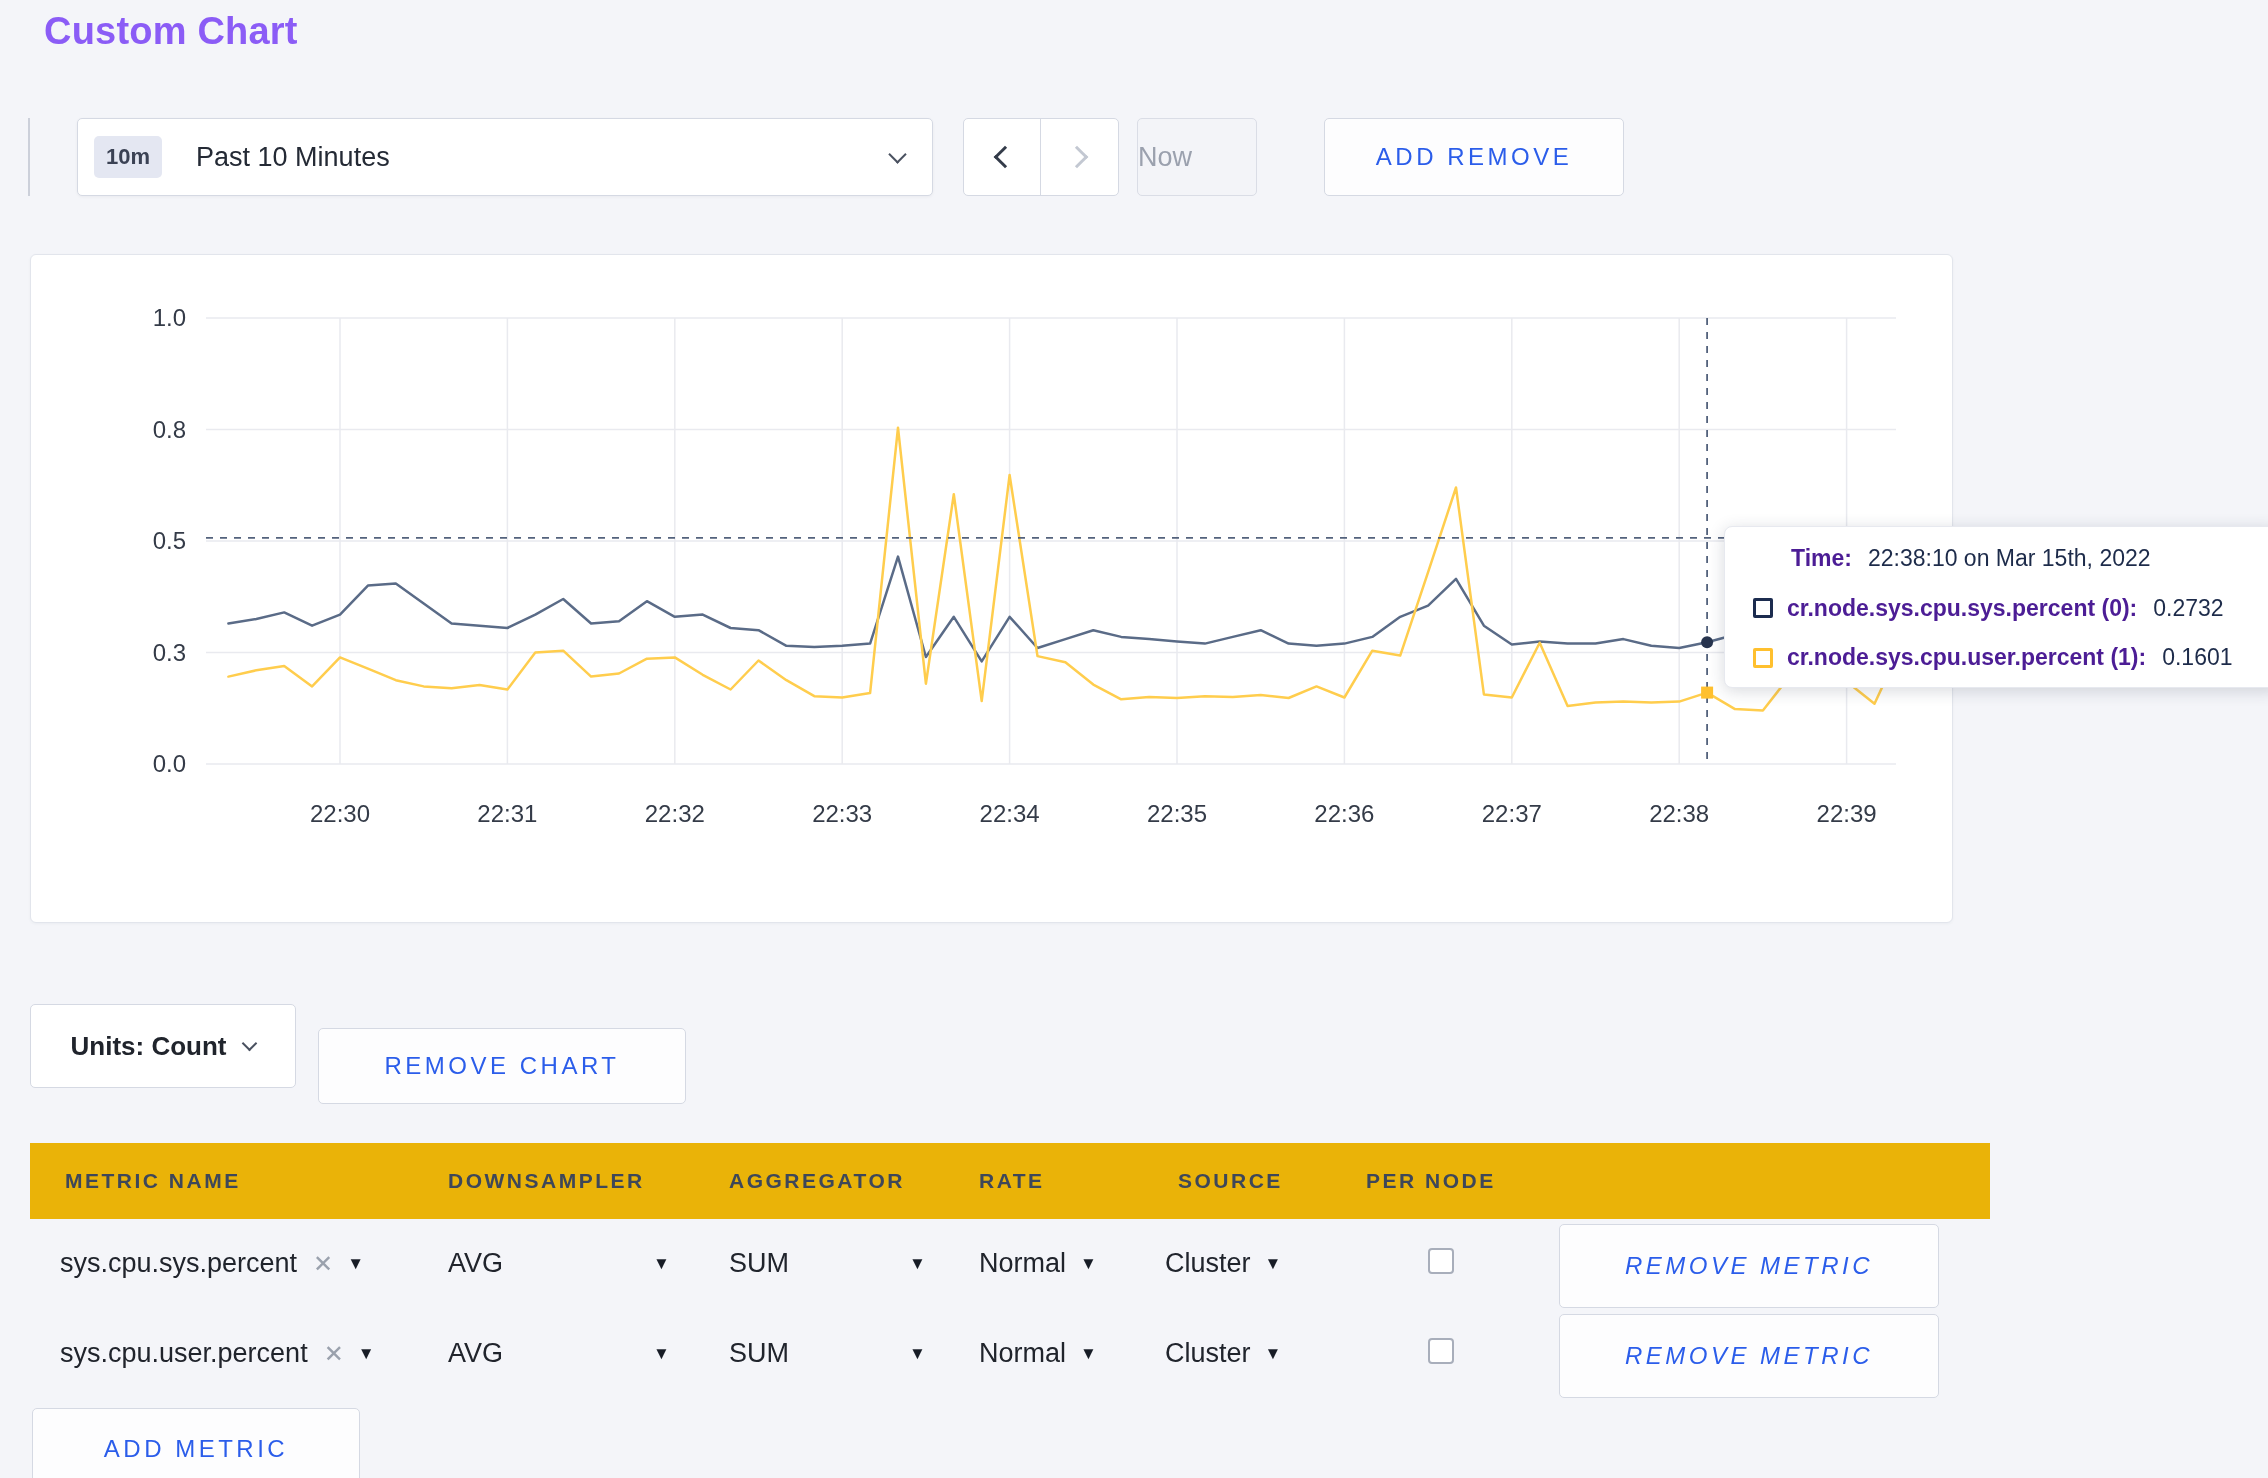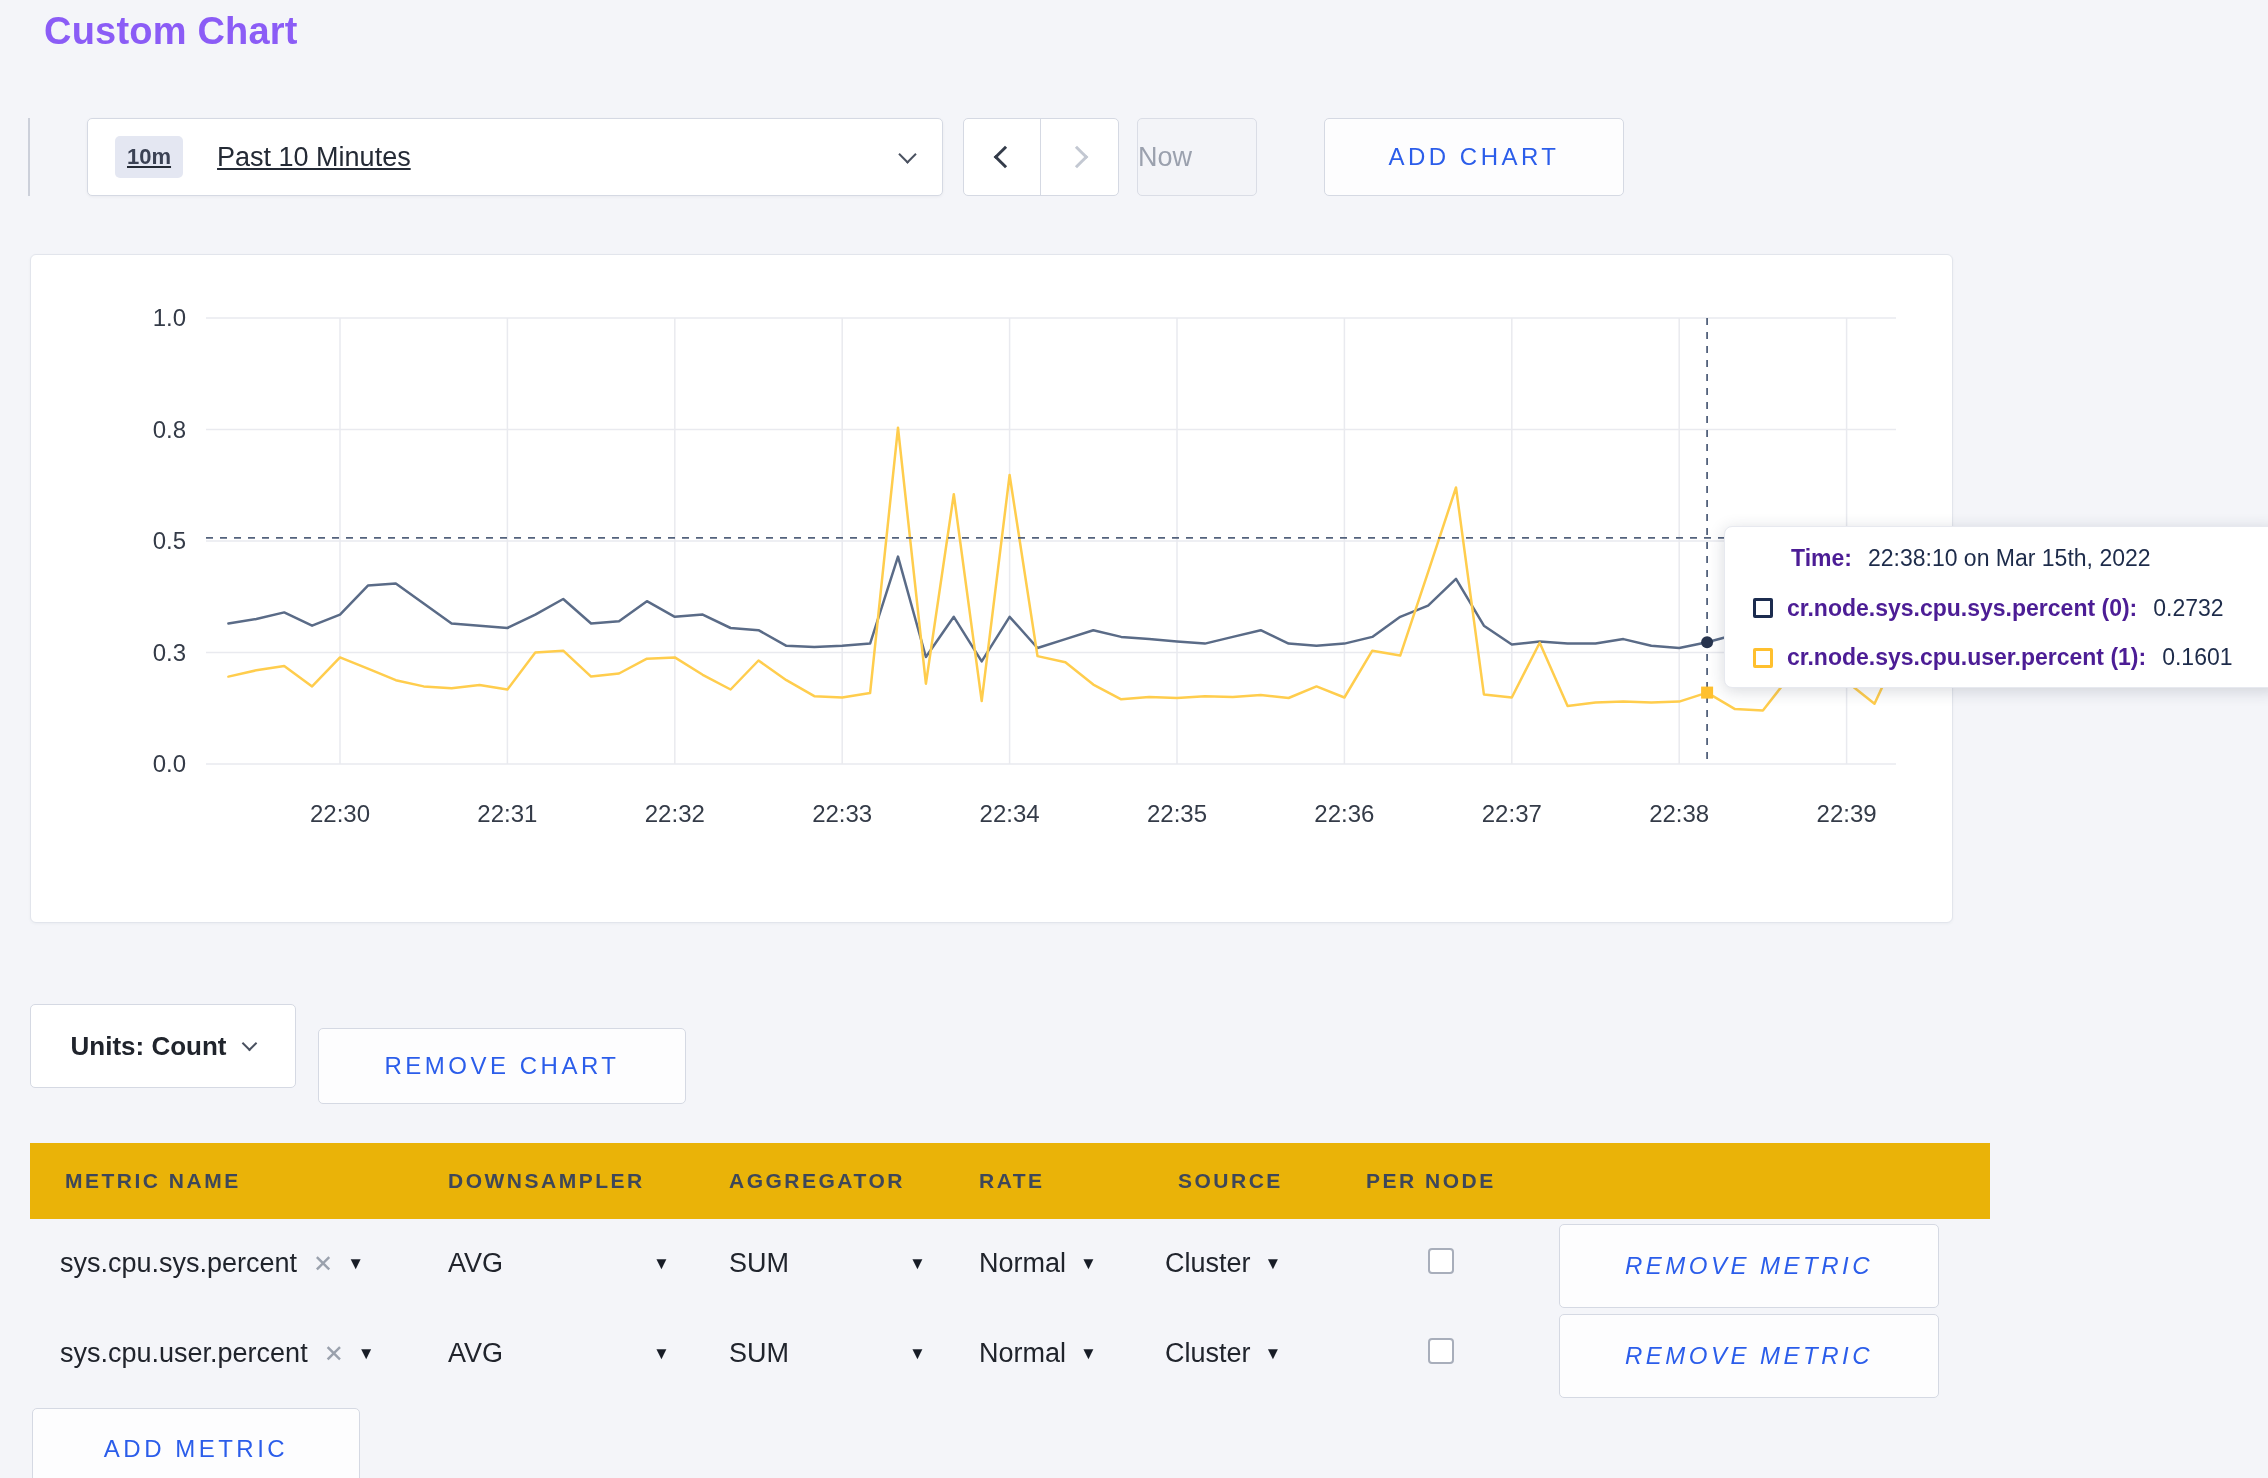--- a/index.html
+++ b/index.html
@@ -11,21 +11,21 @@
     position:relative;
   }
   .abs { position:absolute; }
 
   
   #page-title { left:44px; top:10px; font-size:38px; font-weight:600; color:#8b5cf6; letter-spacing:.2px; }
 
   
   #toolbar-divider { left:28px; top:118px; width:2px; height:78px; background:#ccd0da; }
   .ctl { background:#ffffff; border:1px solid #d5d9e3; border-radius:5px; display:flex; align-items:center; }
-  #time-dropdown { left:87px; top:118px; width:856px; height:78px; padding:0 28px 0 27px; cursor:pointer; box-shadow:0 1px 3px rgba(60,70,90,.06);text-decoration:underline; }
+  #time-dropdown { left:77px; top:118px; width:856px; height:78px; padding:0 28px 0 16px; cursor:pointer; box-shadow:0 1px 3px rgba(60,70,90,.06); }
   #time-badge { background:#e4e7f2; color:#3b4254; font-size:22px; font-weight:700; border-radius:5px; padding:8px 12px; }
   #time-label { font-size:27px; color:#242a35; margin-left:34px; }
   .chev { display:inline-block; width:13px; height:13px; border-right:2px solid #4a5160; border-bottom:2px solid #4a5160; transform:rotate(45deg); }
   #time-chevron { margin-left:auto; margin-top:-6px; }
   #range-nav { left:963px; top:118px; width:156px; height:78px; padding:0; }
   .nav-half { width:50%; height:100%; display:flex; align-items:center; justify-content:center; cursor:pointer; }
   #range-prev { border-right:1px solid #d5d9e3; }
   .arrow { display:inline-block; width:16px; height:16px; }
   #prev-icon { border-right:3px solid #333b49; border-bottom:3px solid #333b49; transform:rotate(135deg); margin-left:6px; }
   #next-icon { border-right:3px solid #c3c8d2; border-bottom:3px solid #c3c8d2; transform:rotate(-45deg); margin-right:6px; }
@@ -85,21 +85,21 @@
   </span>
   <span id="range-next" class="nav-half">
     <span id="next-icon" class="arrow"></span>
   </span>
 </div>
 
 <div id="now-button" class="abs ctl">
   <span>Now</span>
 </div>
 
-<div id="add-chart-button" class="abs blue-btn">ADD CHART</div>
+<div id="add-chart-button" class="abs blue-btn">ADD REMOVE</div>
 
 <div id="chart-card" class="abs">
   <svg id="chart-svg" width="1921" height="667" viewBox="0 0 1921 667">
       <line x1="175" y1="509" x2="1865" y2="509" class="grid-line"></line>
       <text x="155" y="517" text-anchor="end" class="ytick-label">0.0</text>
       <line x1="175" y1="397.5" x2="1865" y2="397.5" class="grid-line"></line>
       <text x="155" y="405.5" text-anchor="end" class="ytick-label">0.3</text>
       <line x1="175" y1="286" x2="1865" y2="286" class="grid-line"></line>
       <text x="155" y="294" text-anchor="end" class="ytick-label">0.5</text>
       <line x1="175" y1="174.5" x2="1865" y2="174.5" class="grid-line"></line>

